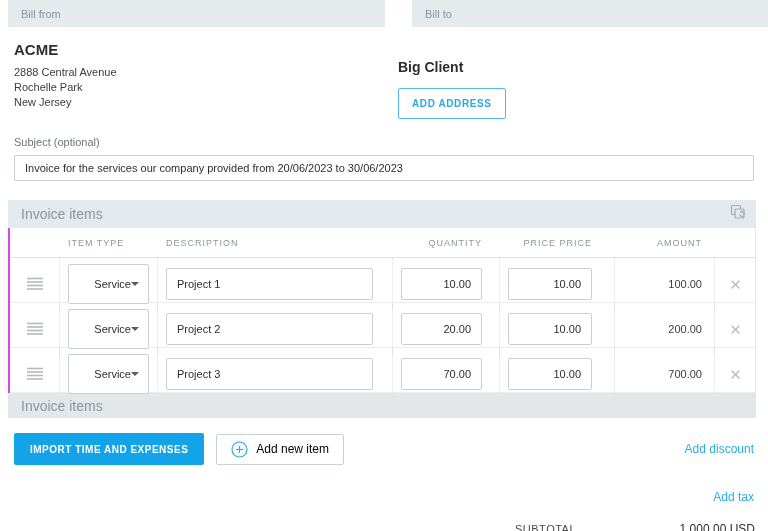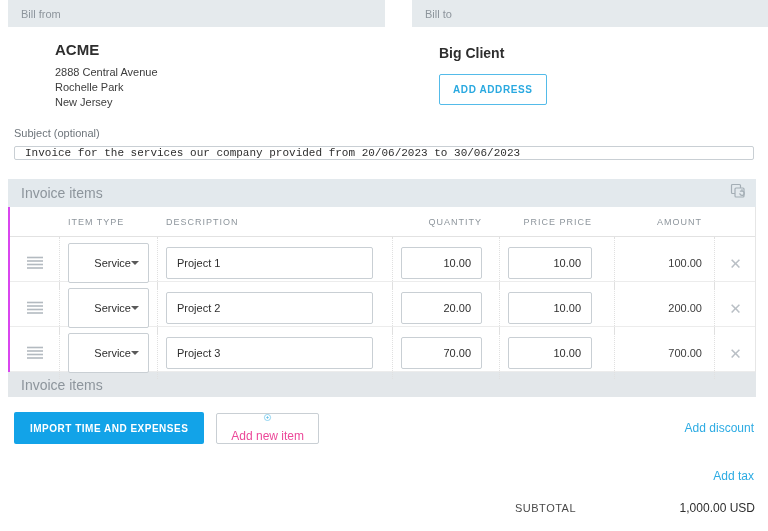--- a/index.html
+++ b/index.html
@@ -7,36 +7,36 @@
     font-family:"Liberation Sans", sans-serif; color:#333; }
 
   
   .top-bars { display:flex;gap:22px; }
   .bar { background:#e5eaed; height:27px; display:flex; align-items:center;
     padding-left:13px; font-size:11px; color:#8d959c; }
   .bar-left { margin-left:8px; width:377px; }
   .bar-right { margin-left:5px; flex:1; }
 
   
-  .parties { display:flex; margin-top:14px;padding-left:41px; }
+  .parties { display:flex; margin-top:14px; }
   .party-left { margin-left:14px; width:384px; }
   .party-right { flex:1; }
   .company-name { font-size:15px; font-weight:bold; color:#2e2e2e; }
   .addr { font-size:11px; color:#3c3c3c; line-height:15px; margin-top:7px; }
-  .client-name { font-size:14px; font-weight:bold; color:#2e2e2e; margin-top:4px; }
+  .client-name { font-size:14px; font-weight:bold; color:#2e2e2e; margin-top:18px; }
   .add-address-btn { margin-top:13px; display:inline-block; background:#fff;
     border:1px solid #53bbe9; color:#2aa9e0; font-size:10px; font-weight:bold;
     letter-spacing:.6px; padding:9px 13px; border-radius:2px; cursor:pointer; }
 
   
   .subject { margin:17px 14px 0 14px; }
   .subject-label { font-size:11px; color:#6e757b; }
-  .subject-input { margin-top:7px; width:740px; height:14px; border:1px solid #c9cfd4;
+  .subject-input { margin-top:7px; width:740px; height:26px; border:1px solid #c9cfd4;
     border-radius:2px; padding:0 10px; font-size:11px; color:#2e2e2e;
-    font-family:Liberation Mono, monospace; }
+    font-family:Liberation Sans, sans-serif; }
 
   
   .items-section { margin:19px 12px 0 8px; }
   .items-bar { background:#e3e9ed; height:28px; display:flex; align-items:center;
     justify-content:space-between; padding:0 10px 0 13px; }
   .items-bar-label { font-size:14px; color:#8d959c; }
   .items-bar.footer { height:25px; background:#e3e7ea; }
   .copy-icon { cursor:pointer; opacity:.75; }
 
   .tbl { border-left:2px solid #d946ef; border-right:1px solid #e6e6e6; background:#fff; }
@@ -65,21 +65,21 @@
   .c-del { justify-content:center; }
   .del { color:#b9bfc5; font-size:15px; cursor:pointer; line-height:1; }
 
   
   .actions-row { display:flex; align-items:center; margin:15px 14px 0 14px; }
   .import-btn { background:#12a3e8; color:#fff; border:none; height:32px; padding:0 16px;
     font-size:10px; font-weight:bold; letter-spacing:.5px; border-radius:2px; cursor:pointer;
     font-family:"Liberation Sans", sans-serif; }
   .add-item-btn { margin-left:12px; background:#fff; border:1px solid #c9cfd4; height:31px;
     padding:0 14px; border-radius:2px; display:flex; align-items:center; gap:8px;
-    font-size:12px; color:#ec4899; cursor:pointer; font-family:"Liberation Sans", sans-serif;flex-direction:column; }
+    font-size:12px; color:#000000; cursor:pointer; font-family:"Liberation Sans", sans-serif; }
   .spacer { flex:1; }
   .link { color:#2cabe3; font-size:12px; cursor:pointer; text-decoration:none; }
   .add-tax-row { margin:22px 14px 0 0; text-align:right; }
 
   
   .totals { margin:17px 13px 0 0; display:flex; justify-content:flex-end; }
   .totals-inner { width:240px; }
   .totals-line { display:flex; justify-content:space-between; align-items:center; }
   .totals-label { font-size:11px; letter-spacing:.5px; color:#4a4a4a; }
   .totals-value { font-size:12px; color:#2e2e2e; }

